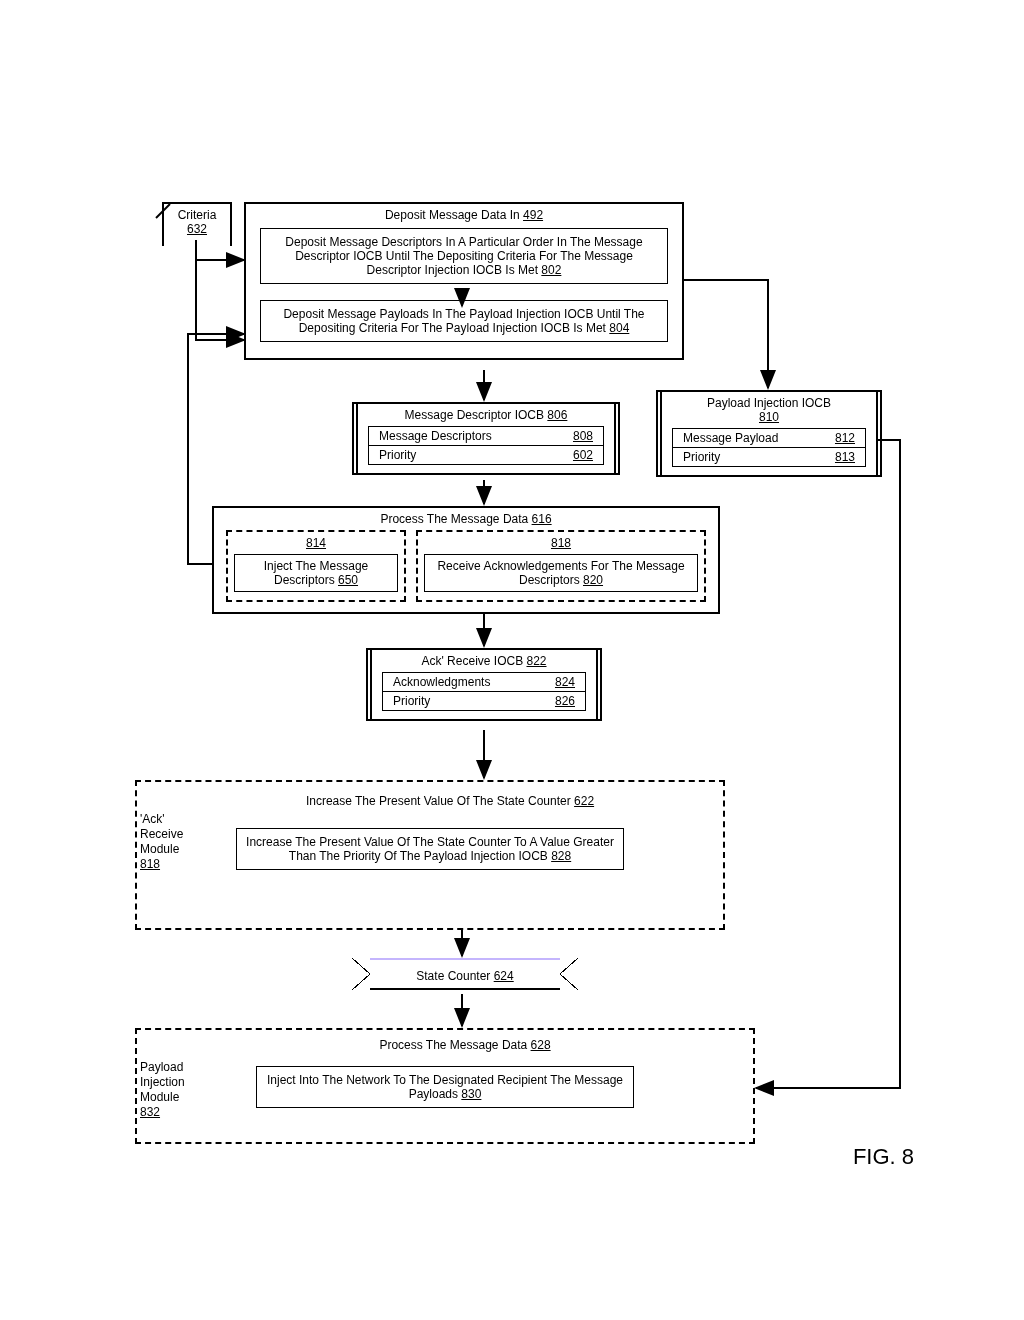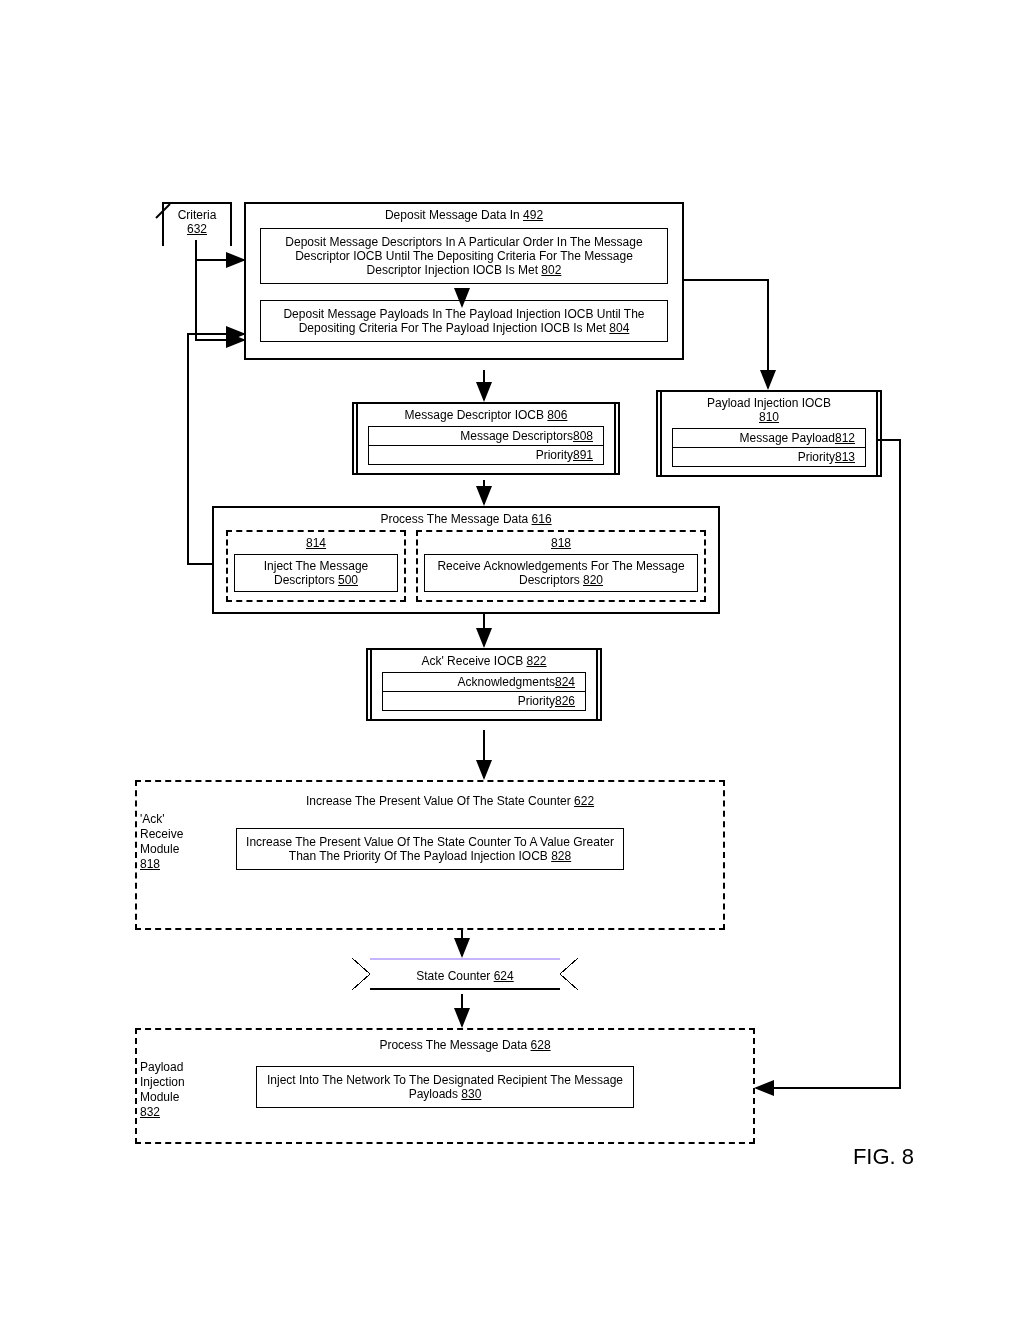--- a/index.html
+++ b/index.html
@@ -42,21 +42,21 @@
     text-align: center;
   }
   .dashed { border-style: dashed; }
   .inner {
     border: 1px solid #000;
     margin: 6px 14px;
     padding: 6px 8px;
     text-align: center;
   }
   .title-line { padding: 4px 6px 0 6px; }
-  .data-row   { padding: 2px 10px; text-align: left; display:flex; justify-content:flex-end;}
+  .data-row   { padding: 2px 10px; text-align: left; display:flex; justify-content:space-between;}
   .data-row .ref { text-decoration: underline; }
   .ref { text-decoration: underline; }
   .tab {
     position: absolute;
     border: 2px solid #000;
     border-bottom: none;
     background: #fff;
     box-sizing: border-box;
     padding: 4px 10px 10px 10px;
     text-align: center;
@@ -125,21 +125,21 @@
       <span>Message Descriptor IOCB</span>
       <span class="ref">806</span>
     </div>
     <div style="border:1px solid #000; margin:4px 10px 8px 10px;">
       <div class="data-row" style="border-bottom:1px solid #000;">
         <span>Message Descriptors</span>
         <span class="ref">808</span>
       </div>
       <div class="data-row">
         <span>Priority</span>
-        <span class="ref">891</span>
+        <span class="ref">602</span>
       </div>
     </div>
   </div>
 
   <div class="box doublebox" style="left:660px; top:390px; width:218px;">
     <div class="title-line">
       <span>Payload Injection IOCB</span><br>
       <span class="ref">810</span>
     </div>
     <div style="border:1px solid #000; margin:4px 10px 8px 10px;">
@@ -157,21 +157,21 @@
   <div class="box" style="left:212px; top:506px; width:508px; padding-bottom:10px;">
     <div class="title-line">
       <span>Process The Message Data</span>
       <span class="ref">616</span>
     </div>
     <div style="display:flex; gap:10px; padding:4px 12px 0 12px;">
       <div class="box dashed" style="position:relative; flex:0 0 180px; padding:4px 6px 8px 6px;">
         <div><span class="ref">814</span></div>
         <div style="border:1px solid #000; margin-top:4px; padding:4px;">
           <span>Inject The Message Descriptors</span>
-          <span class="ref">500</span>
+          <span class="ref">650</span>
         </div>
       </div>
       <div class="box dashed" style="position:relative; flex:1; padding:4px 6px 8px 6px;">
         <div><span class="ref">818</span></div>
         <div style="border:1px solid #000; margin-top:4px; padding:4px;">
           <span>Receive Acknowledgements For The Message Descriptors</span>
           <span class="ref">820</span>
         </div>
       </div>
     </div>

